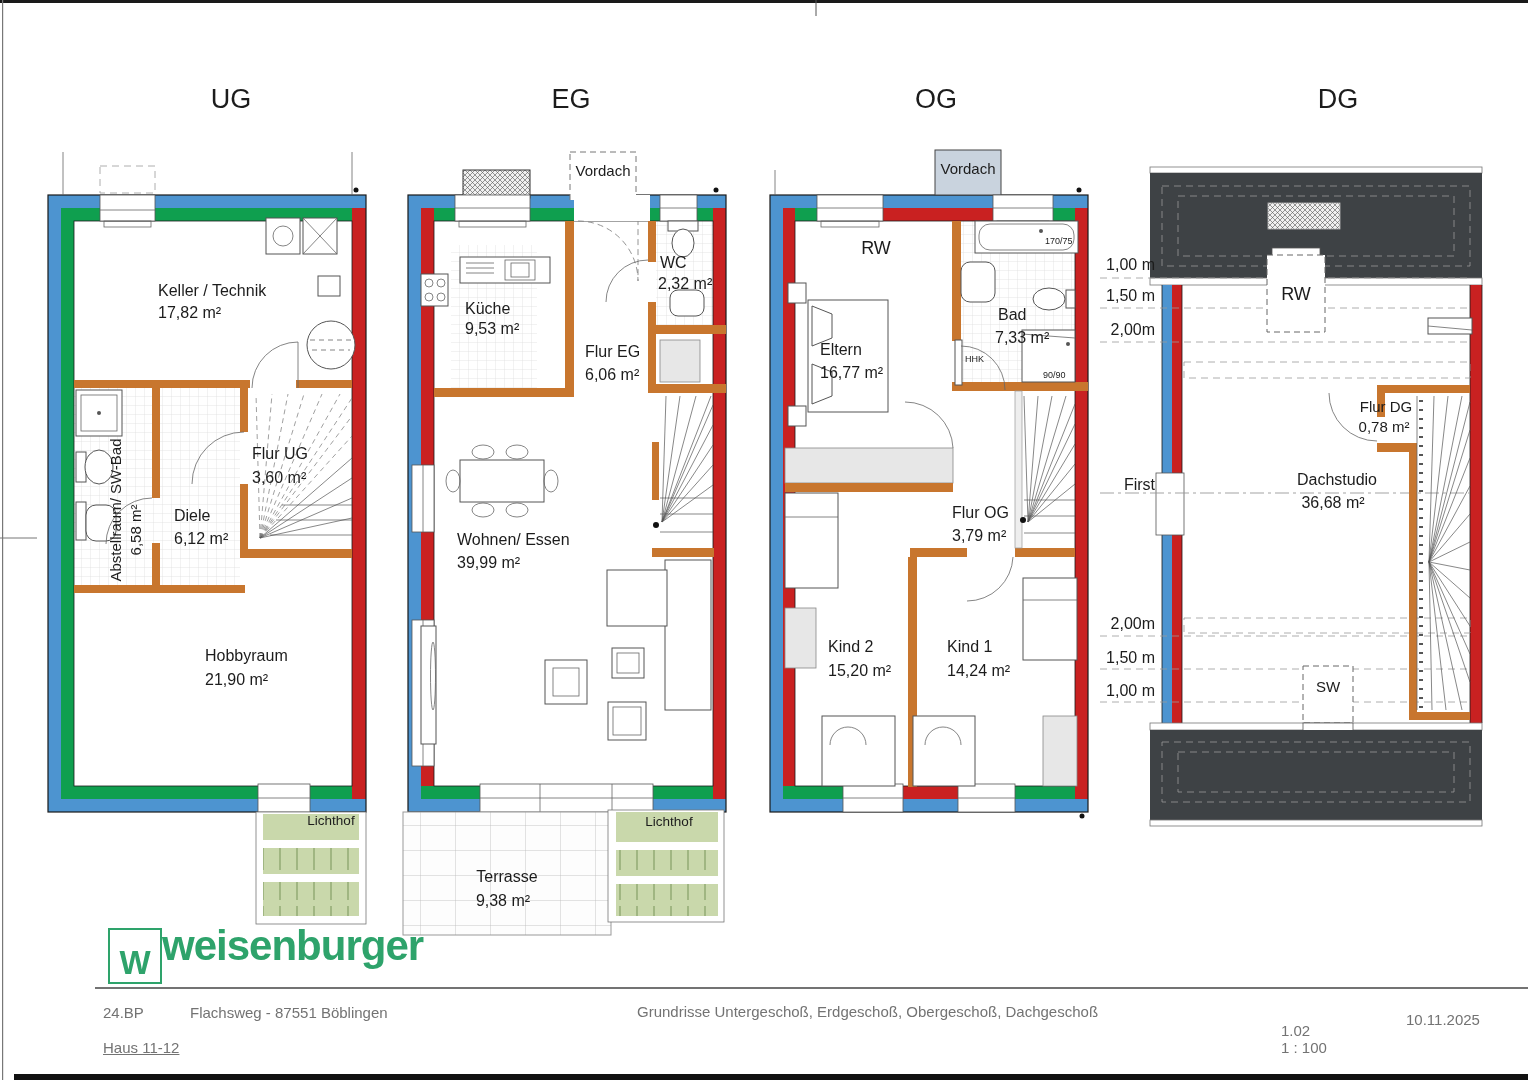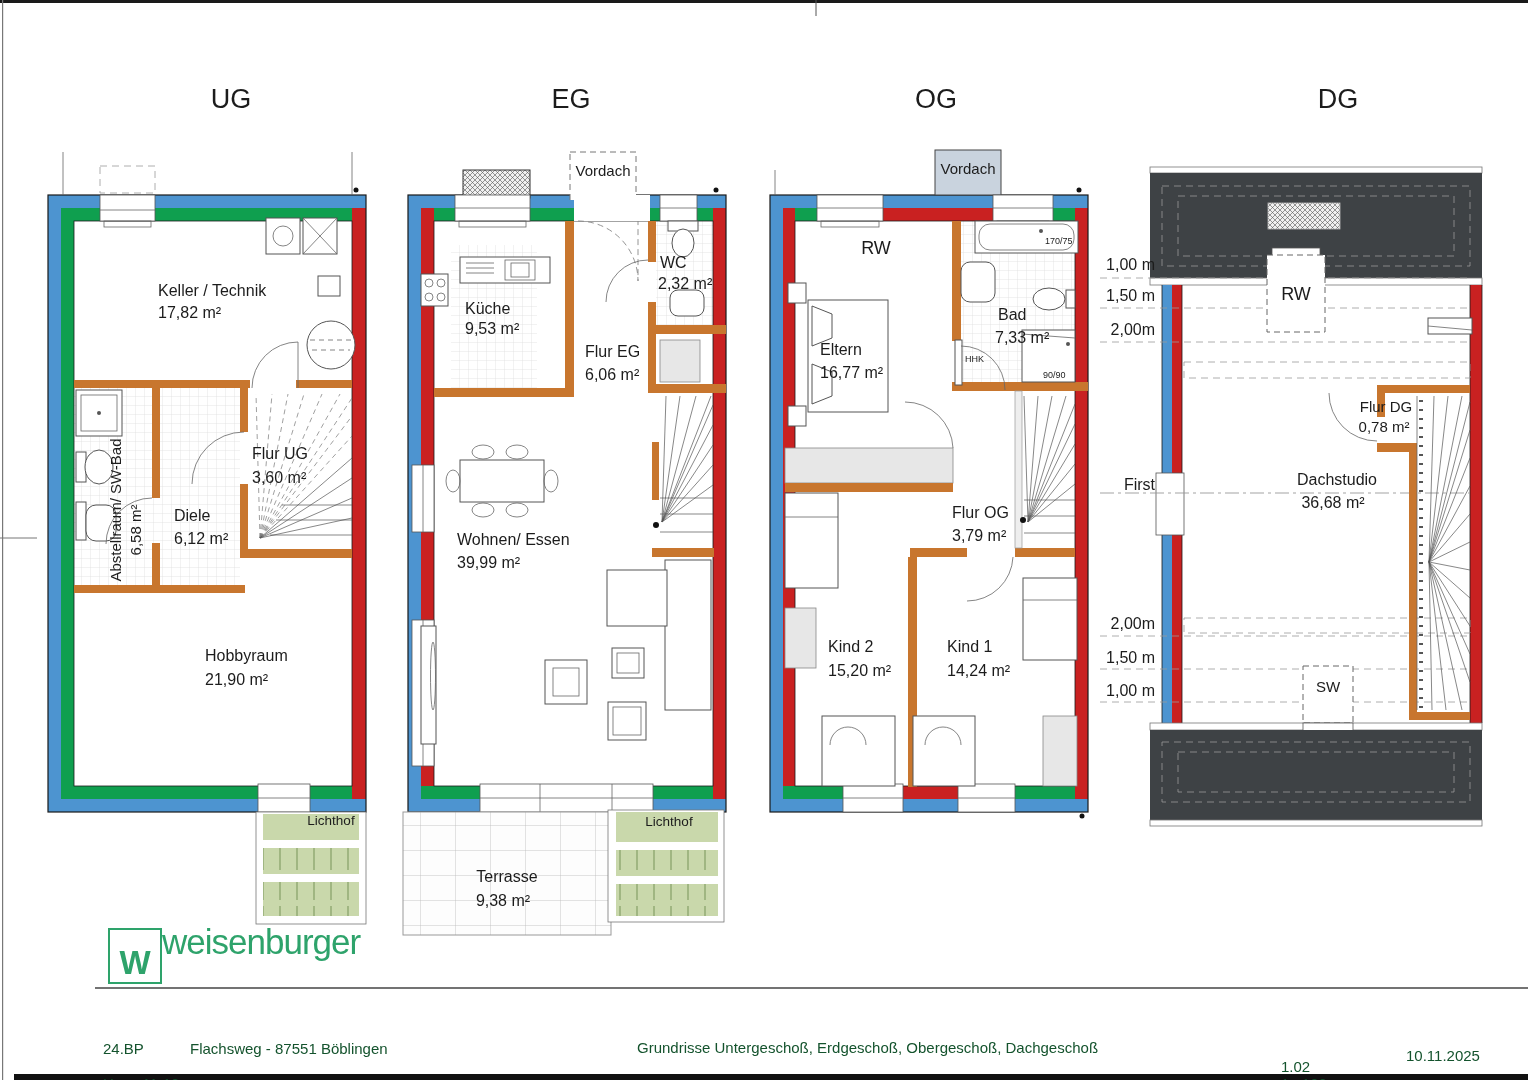--- a/index.html
+++ b/index.html
@@ -23,22 +23,22 @@
   .ib{fill:none;stroke:#1a1a1a;stroke-width:.8;}
   .lnT{stroke:#666;fill:none;stroke-width:.8;}
   .furn{fill:#fff;stroke:#555;stroke-width:1;}
   .furnG{fill:#e7e7e7;stroke:#888;stroke-width:.8;}
   .win{fill:#fff;stroke:#555;stroke-width:.8;}
   .dash{stroke:#888;fill:none;stroke-width:.9;stroke-dasharray:6 4;}
   .dashL{stroke:#9a9a9a;fill:none;stroke-width:.8;stroke-dasharray:7 5;}
   .fan{stroke:#555;stroke-width:.7;fill:none;}
   .fanD{stroke:#777;stroke-width:.7;fill:none;stroke-dasharray:5 4;}
   .eave{fill:#fff;stroke:#777;stroke-width:.8;}
-  .ftext{position:absolute;font-size:15px;color:#14532d;white-space:nowrap;margin-top:36px;}
-  .brand{position:absolute;left:162px;top:922px;font-size:35px;font-weight:normal;
+  .ftext{position:absolute;font-size:15px;color:#737373;white-space:nowrap;}
+  .brand{position:absolute;left:162px;top:922px;font-size:42px;font-weight:bold;
          color:var(--logo-green);letter-spacing:-1px;}
   .logobox{position:absolute;left:108px;top:928px;width:54px;height:56px;
            border:2px solid var(--logo-green);box-sizing:border-box;text-align:center;}
   .logow{font-size:33px;font-weight:bold;color:var(--logo-green);line-height:66px;}
 </style>
 </head>
 <body>
 
 <div class="page">
 

